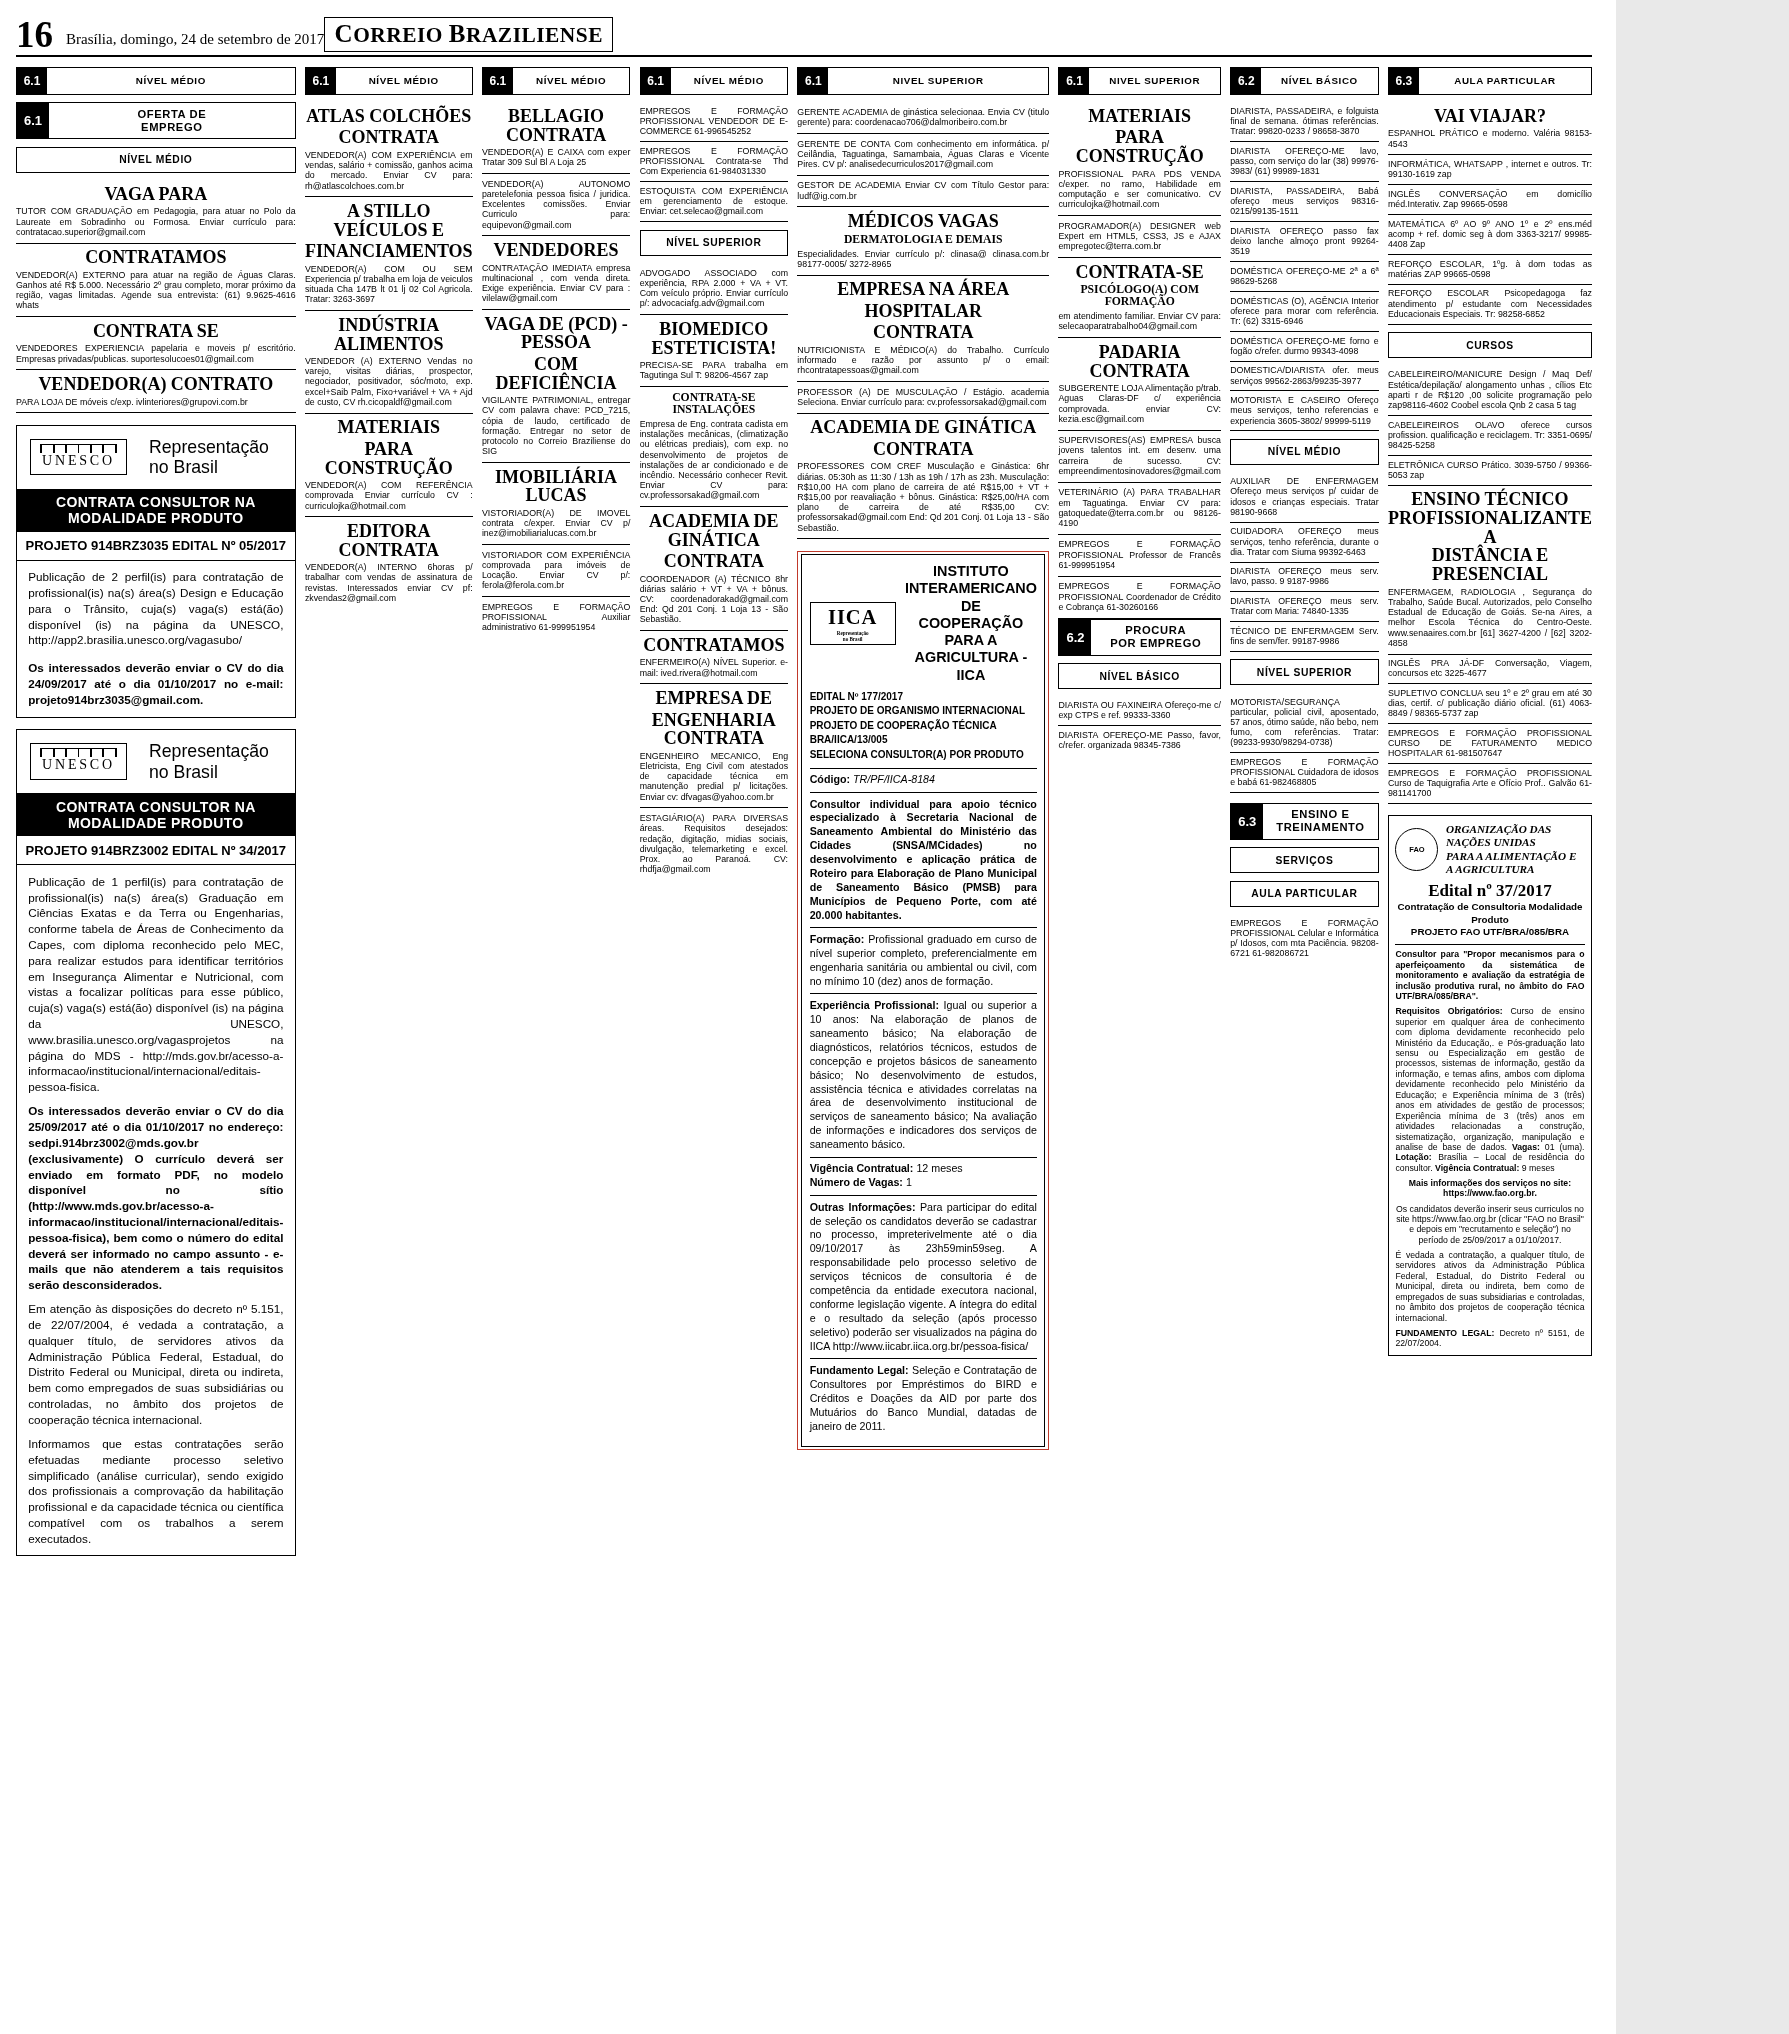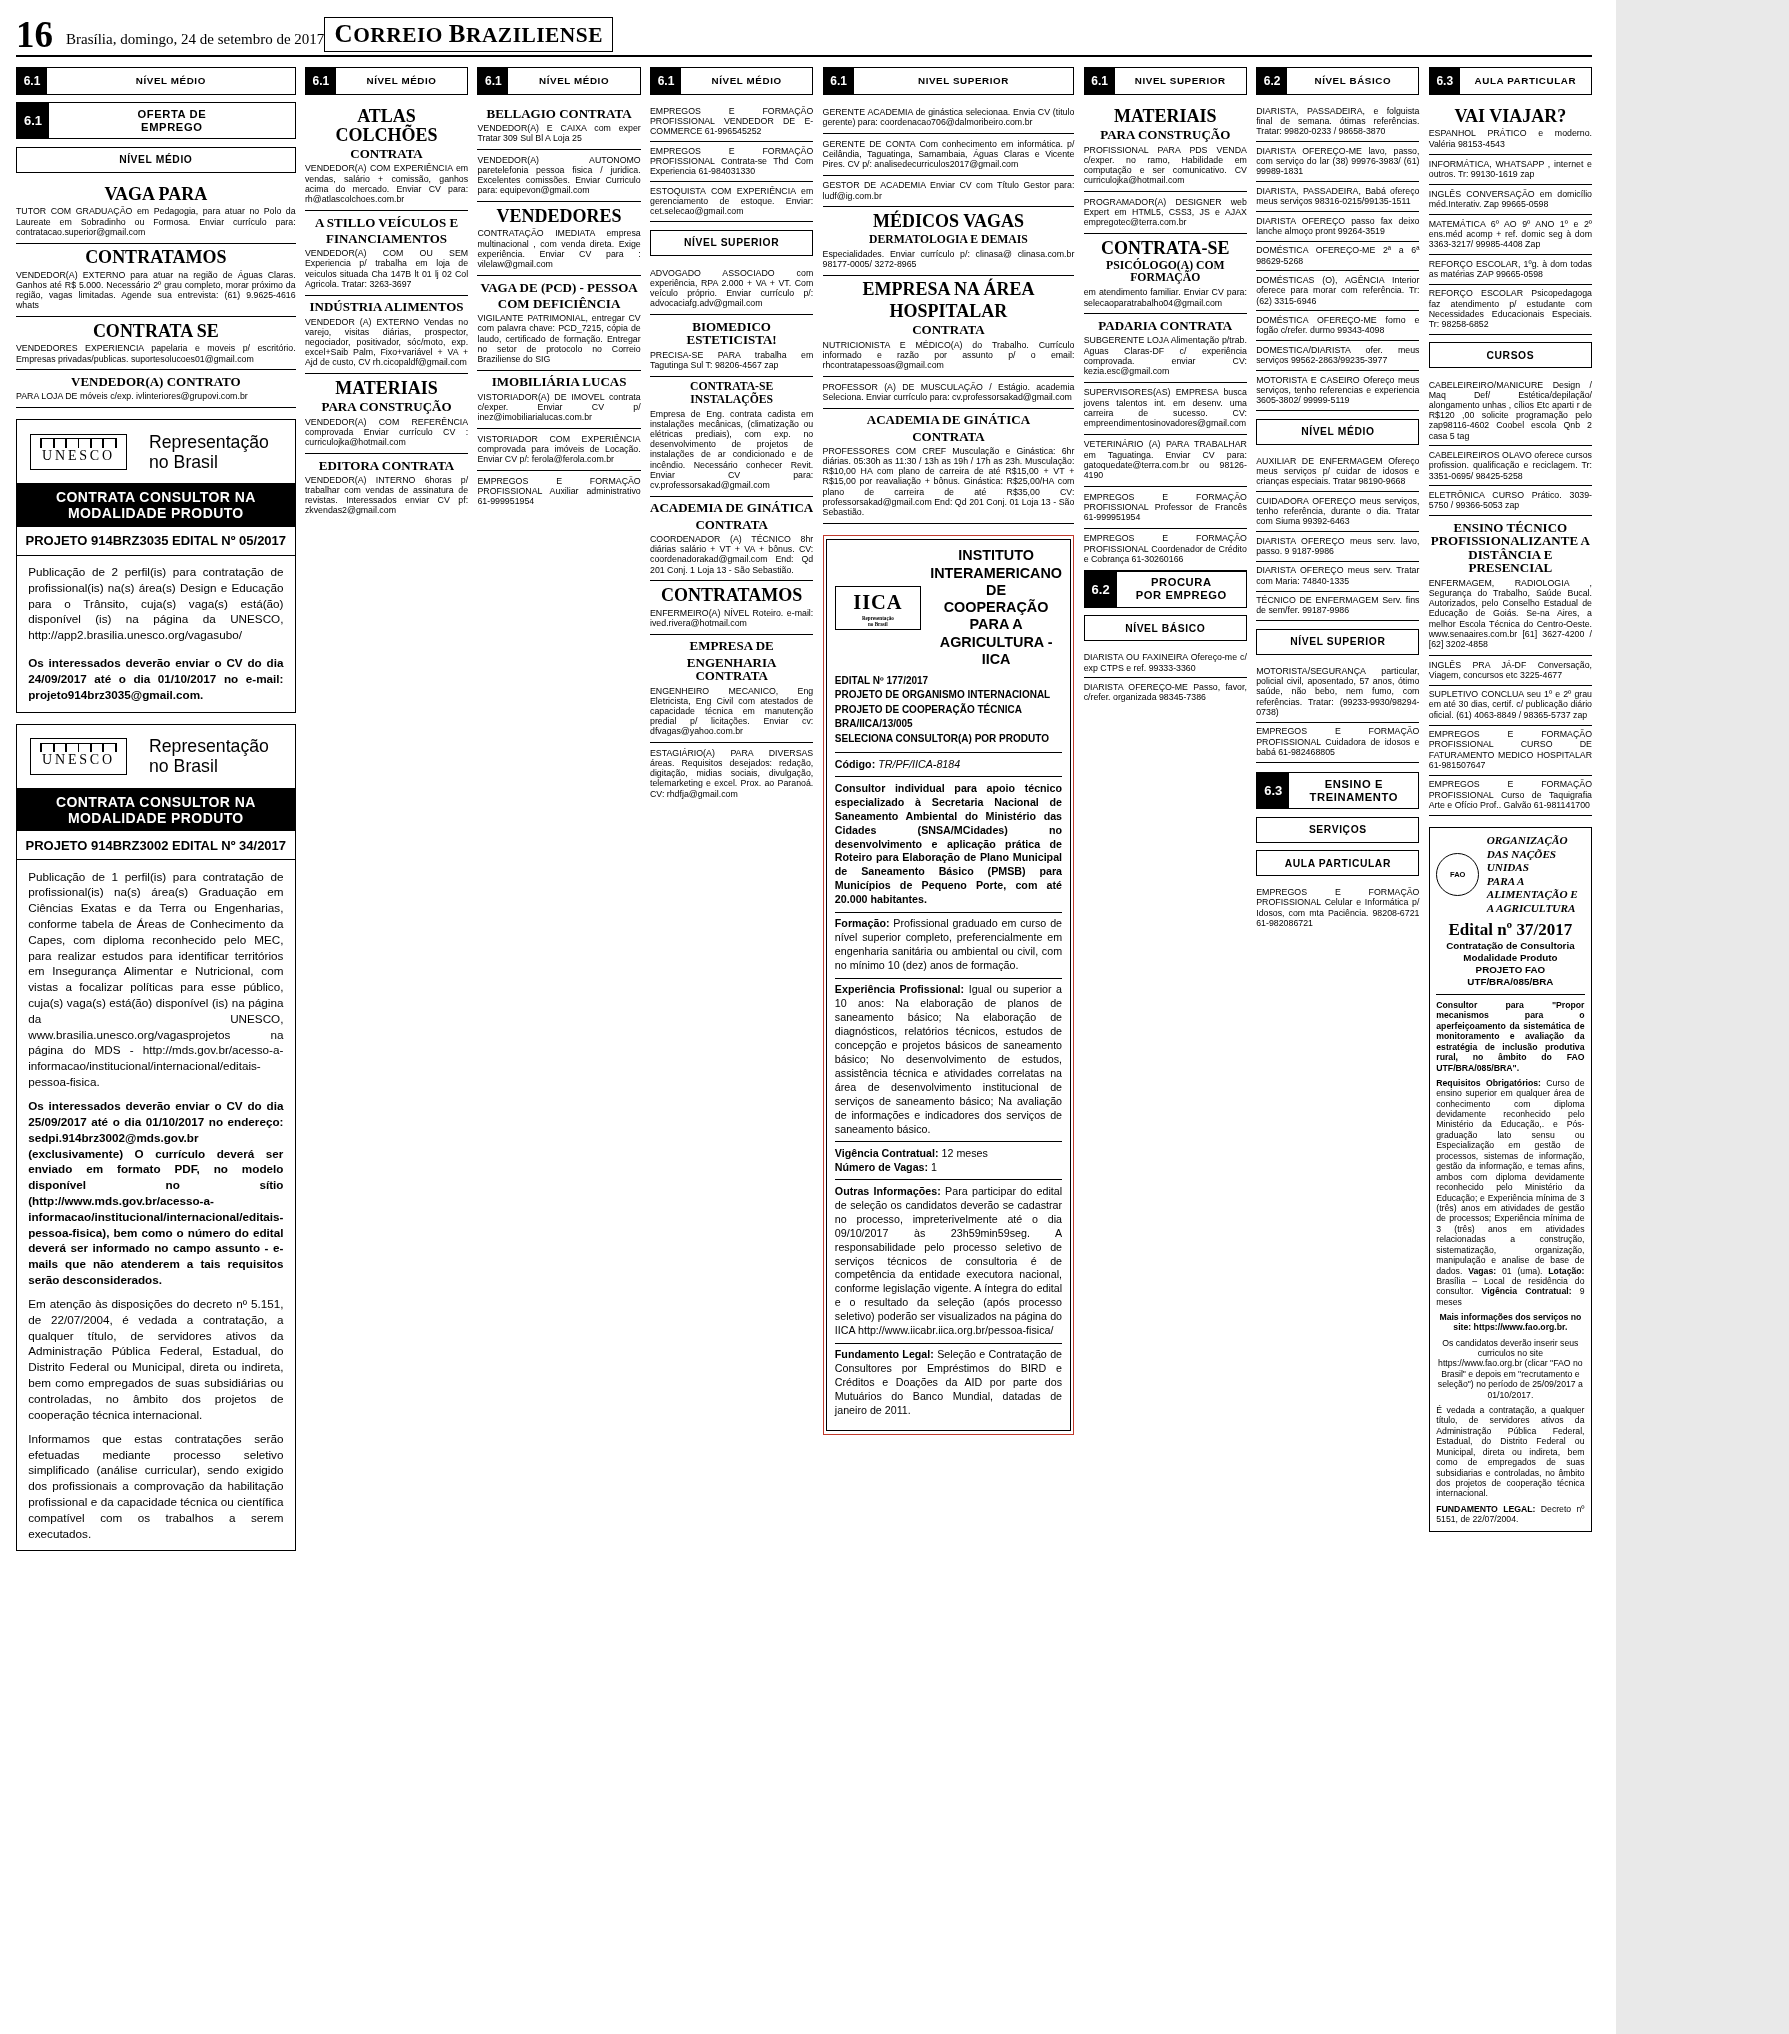--- a/index.html
+++ b/index.html
@@ -116,21 +116,21 @@
   }
   .ad:last-child { border-bottom: none; }
   .ad-title {
     font-family: "Liberation Serif", serif;
     font-weight: bold;
     text-align: center;
     font-size: 18px;
     line-height: 1.04;
     margin-bottom: 2.8px;
   }
-  .ad-title.sm { font-size: 13px; }
+  .ad-title.sm { font-size: 18px; }
   .ad-title.xs { font-size: 11.7px; }
   .ad-body {
     font-size: 8.8px;
     line-height: 1.16;
     text-align: justify;
     hyphens: auto;
   }
   .plain {
     font-size: 8.8px;
     line-height: 1.16;
@@ -516,21 +516,21 @@
         <div class="ad-title xs">CONTRATA-SE INSTALAÇÕES</div>
         <div class="ad-body">Empresa de Eng. contrata cadista em instalações mecânicas, (climatização ou elétricas prediais), com exp. no desenvolvimento de projetos de instalações de ar condicionado e de incêndio. Necessário conhecer Revit. Enviar CV para: cv.professorsakad@gmail.com</div>
       </div>
       <div class="ad">
         <div class="ad-title sm">ACADEMIA DE GINÁTICA</div>
         <div class="ad-title sm">CONTRATA</div>
         <div class="ad-body">COORDENADOR (A) TÉCNICO 8hr diárias salário + VT + VA + bônus. CV: coordenadorakad@gmail.com End: Qd 201 Conj. 1 Loja 13 - São Sebastião.</div>
       </div>
       <div class="ad">
         <div class="ad-title">CONTRATAMOS</div>
-        <div class="ad-body">ENFERMEIRO(A) NÍVEL Roteiro. e-mail: ived.rivera@hotmail.com</div>
+        <div class="ad-body">ENFERMEIRO(A) NÍVEL Superior. e-mail: ived.rivera@hotmail.com</div>
       </div>
       <div class="ad">
         <div class="ad-title sm">EMPRESA DE</div>
         <div class="ad-title sm">ENGENHARIA CONTRATA</div>
         <div class="ad-body">ENGENHEIRO MECANICO, Eng Eletricista, Eng Civil com atestados de capacidade técnica em manutenção predial p/ licitações. Enviar cv: dfvagas@yahoo.com.br</div>
       </div>
       <div class="ad">
         <div class="ad-body">ESTAGIÁRIO(A) PARA DIVERSAS áreas. Requisitos desejados: redação, digitação, midias sociais, divulgação, telemarketing e excel. Prox. ao Paranoá. CV: rhdfja@gmail.com</div>
       </div>
     </div>

